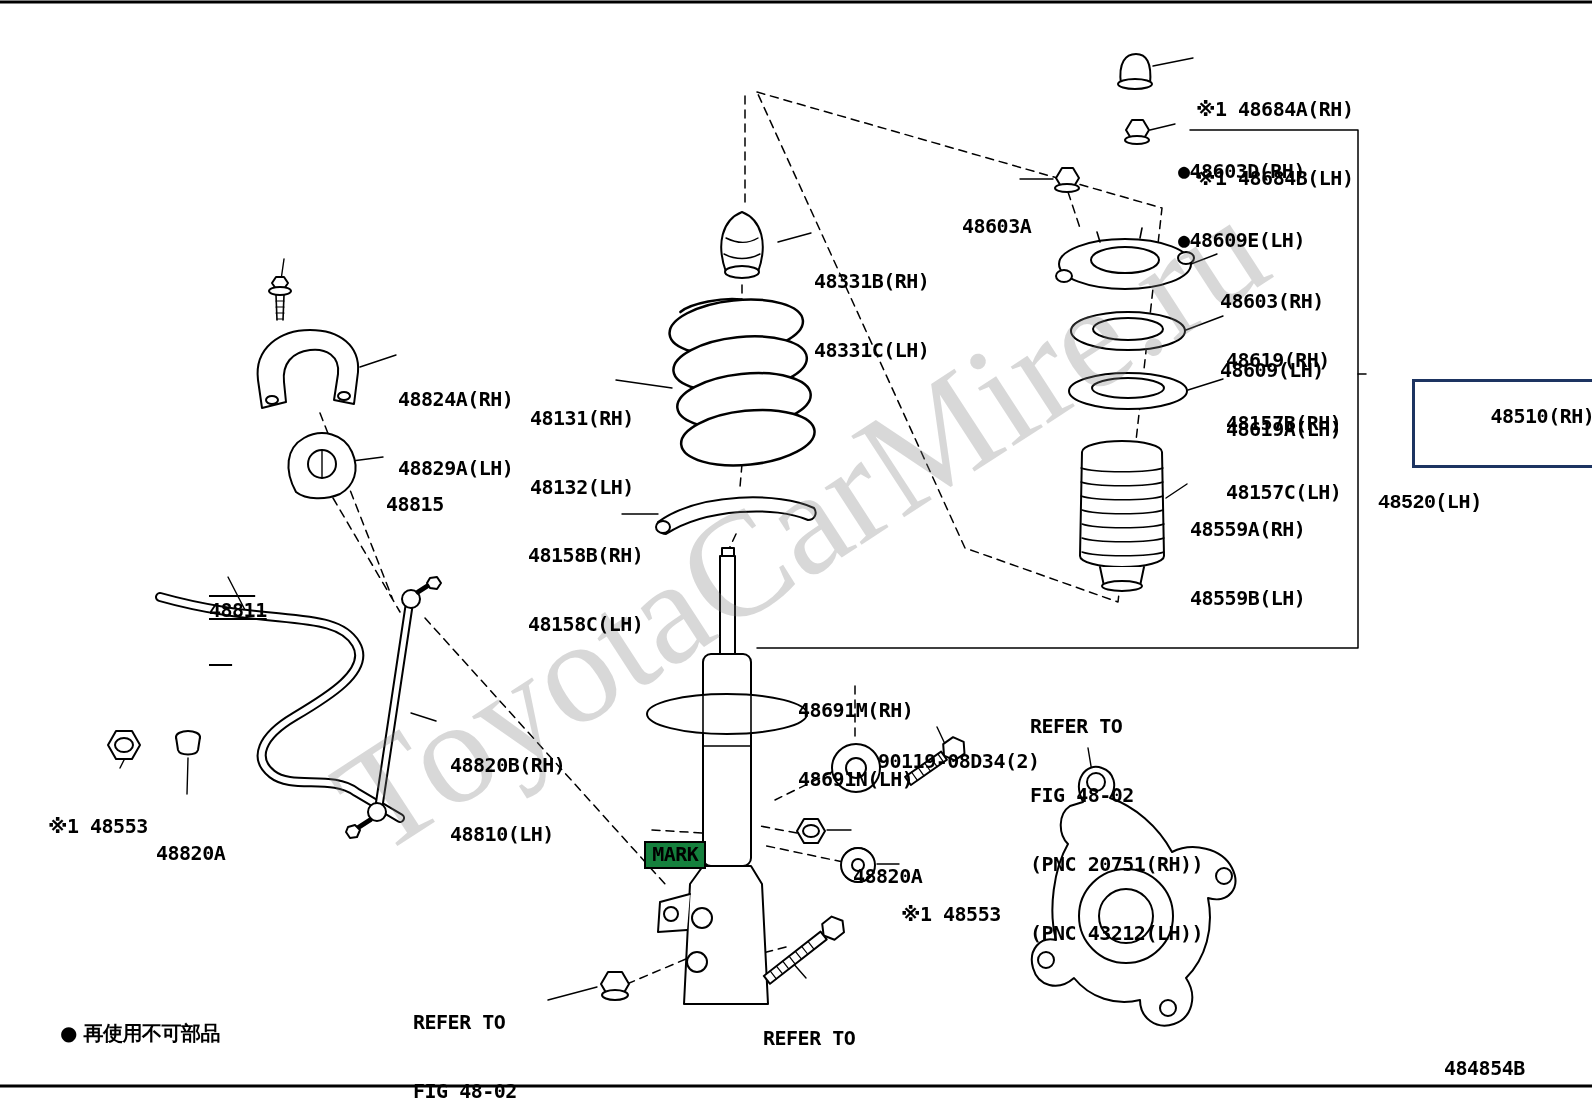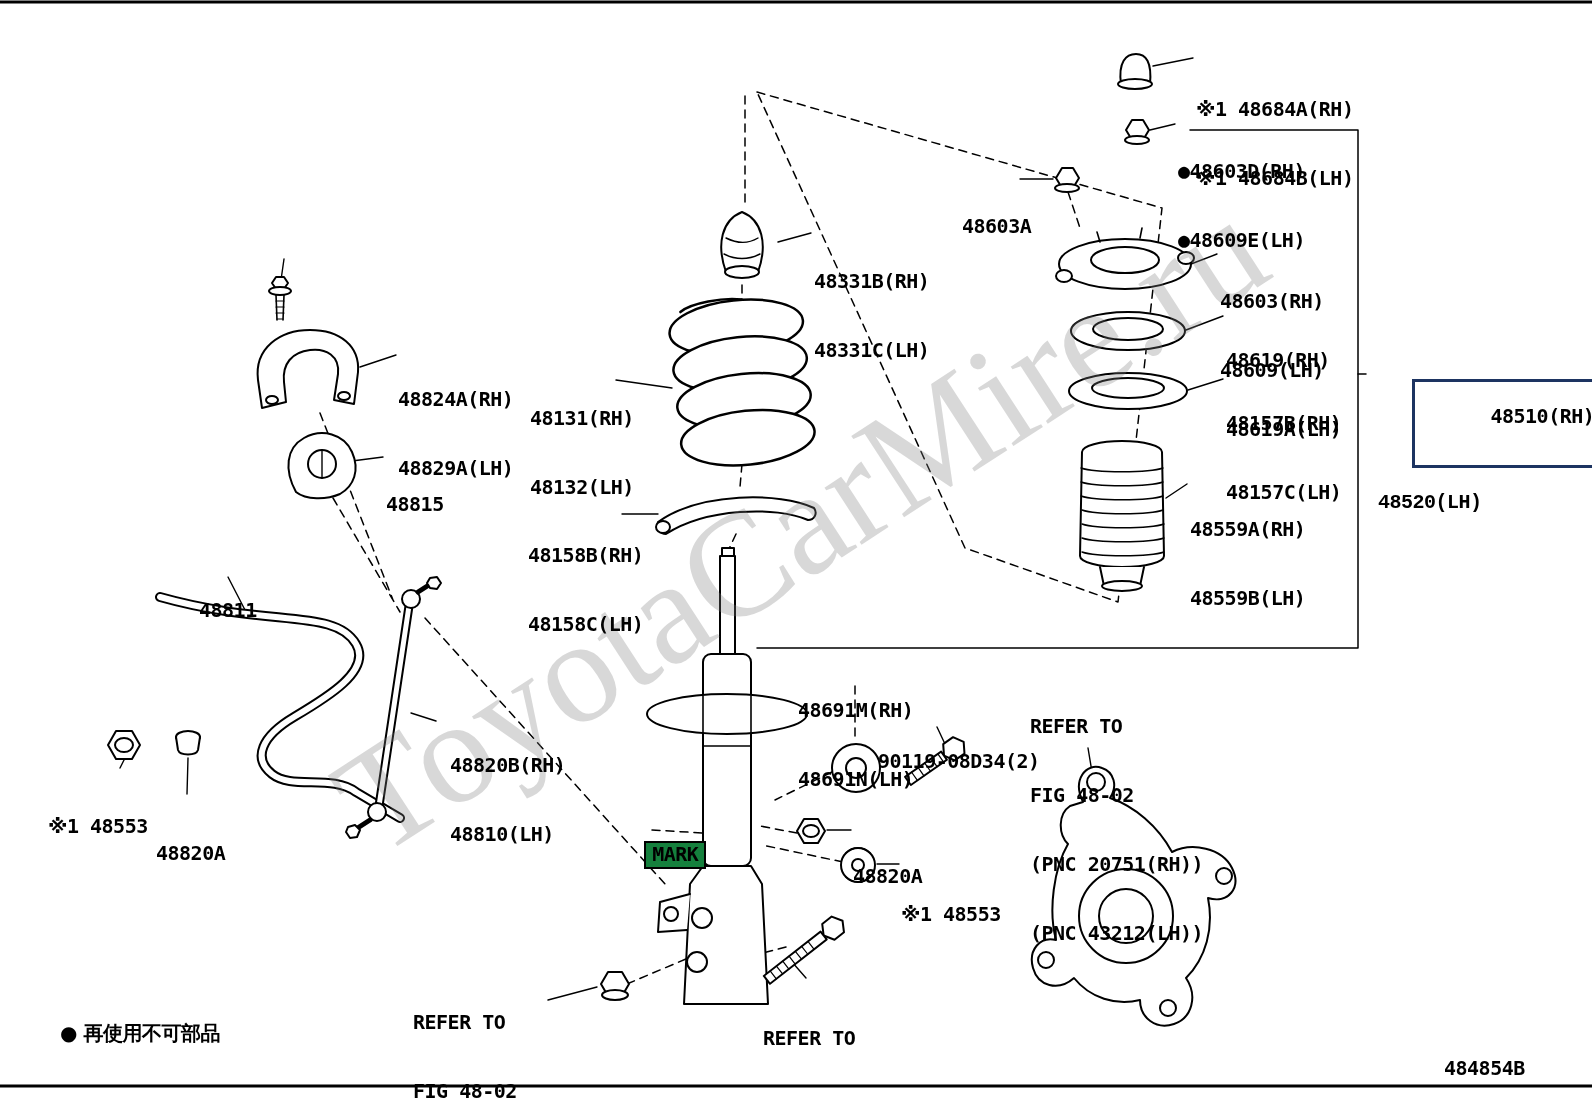--- a/index.html
+++ b/index.html
@@ -297,21 +297,21 @@
 
   <div class="lbl" style="left:386px;top:447px;">
     <div>48815</div>
   </div>
 
   <div class="lbl" style="left:528px;top:498px;">
     <div>48158B(RH)</div>
     <div>48158C(LH)</div>
   </div>
 
-  <div class="lbl" style="left:199px;top:553px;">
+  <div class="lbl" style="left:209px;top:553px;text-decoration:underline;">
     <div>48811</div>
   </div>
 
   <div class="lbl" style="left:798px;top:653px;">
     <div>48691M(RH)</div>
     <div>48691N(LH)</div>
   </div>
 
   <div class="lbl" style="left:878px;top:704px;">
     <div>90119-08D34(2)</div>

